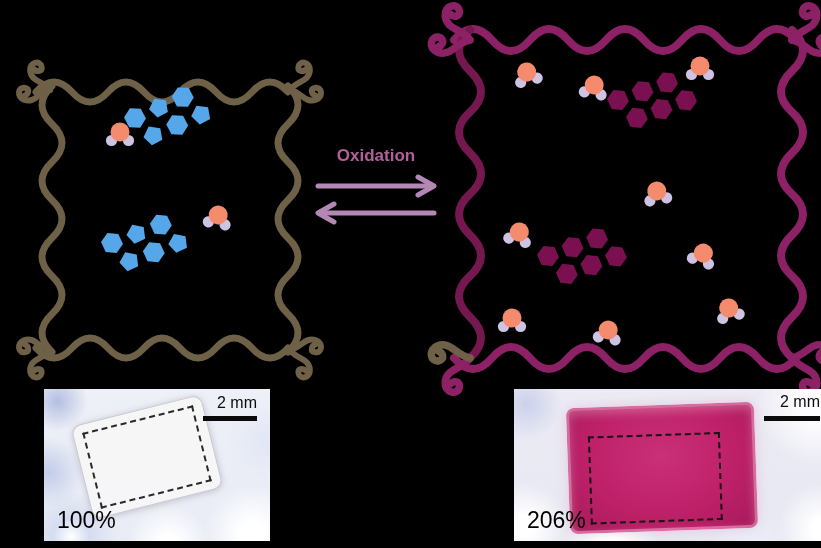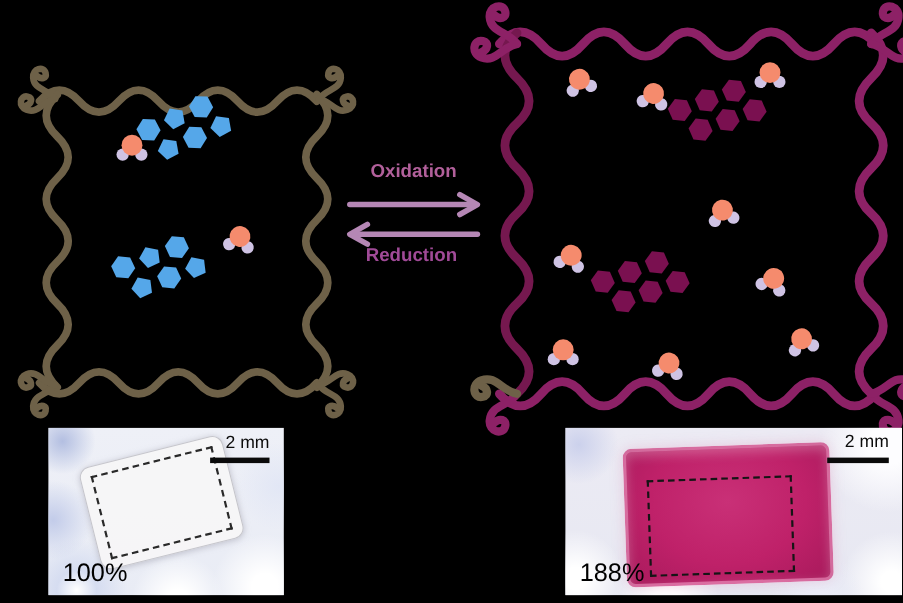--- a/index.html
+++ b/index.html
@@ -29,21 +29,21 @@
   .curl-brown{stroke:var(--network_reduced);}
   .curl-ox{stroke:var(--network_oxidized);}
   .guest-blue{fill:var(--guest_reduced);}
   .guest-dark{fill:var(--guest_oxidized);}
   .arrow{fill:none;stroke:var(--arrow);stroke-width:5;stroke-linecap:round;stroke-linejoin:round;}
 
   .rxn-label{position:absolute;font-size:17px;font-weight:bold;text-align:center;}
   .oxidation{left:314px;top:146px;width:124px;color:var(--oxidation_text);}
   .reduction{left:310px;top:222px;width:128px;color:var(--reduction_text);}
 
-  .photo{position:absolute;overflow:hidden;}
+  .photo{position:absolute;overflow:hidden;padding-left:12px;}
   .photo-left{
     left:44px;top:389px;width:214px;height:152px;
     background:
       radial-gradient(circle at 6% 8%, rgba(176,188,224,0.95) 0px, rgba(176,188,224,0) 30px),
       radial-gradient(circle at 2% 55%, rgba(190,200,232,0.9) 0px, rgba(190,200,232,0) 36px),
       radial-gradient(circle at 12% 97%, #ffffff 0px, rgba(210,218,240,0.85) 18px, rgba(210,218,240,0) 46px),
       radial-gradient(circle at 55% 103%, #ffffff 0px 10px, rgba(205,214,238,0) 42px),
       radial-gradient(circle at 92% 95%, #ffffff 0px 12px, rgba(205,214,238,0) 48px),
       radial-gradient(circle at 98% 35%, rgba(225,230,245,0.9) 0px, rgba(225,230,245,0) 40px),
       linear-gradient(#eef0f7,#e9ecf5);
@@ -178,33 +178,32 @@
       <path class="arrow" d="M 318 186 L 430 186"></path>
       <polyline class="arrow" points="418,177 434,186 418,195"></polyline>
     </g>
     <g>
       <path class="arrow" d="M 434 213 L 322 213"></path>
       <polyline class="arrow" points="334,204 318,213 334,222"></polyline>
     </g>
   </svg>
 
   <div class="rxn-label oxidation">Oxidation</div>
-  <div class="rxn-label reduction">Reduction</div>
 
   <div class="photo photo-left">
     <div class="gel-left">
       <div class="dashed"></div>
     </div>
     <div class="scale-label">2 mm</div>
     <div class="scale-bar"></div>
     <div class="pct">100%</div>
   </div>
 
   <div class="photo photo-right">
     <div class="gel-right">
       <div class="dashed"></div>
     </div>
     <div class="scale-label">2 mm</div>
     <div class="scale-bar"></div>
-    <div class="pct">188%</div>
+    <div class="pct">206%</div>
   </div>
 
 </div>
 
 </body></html>

